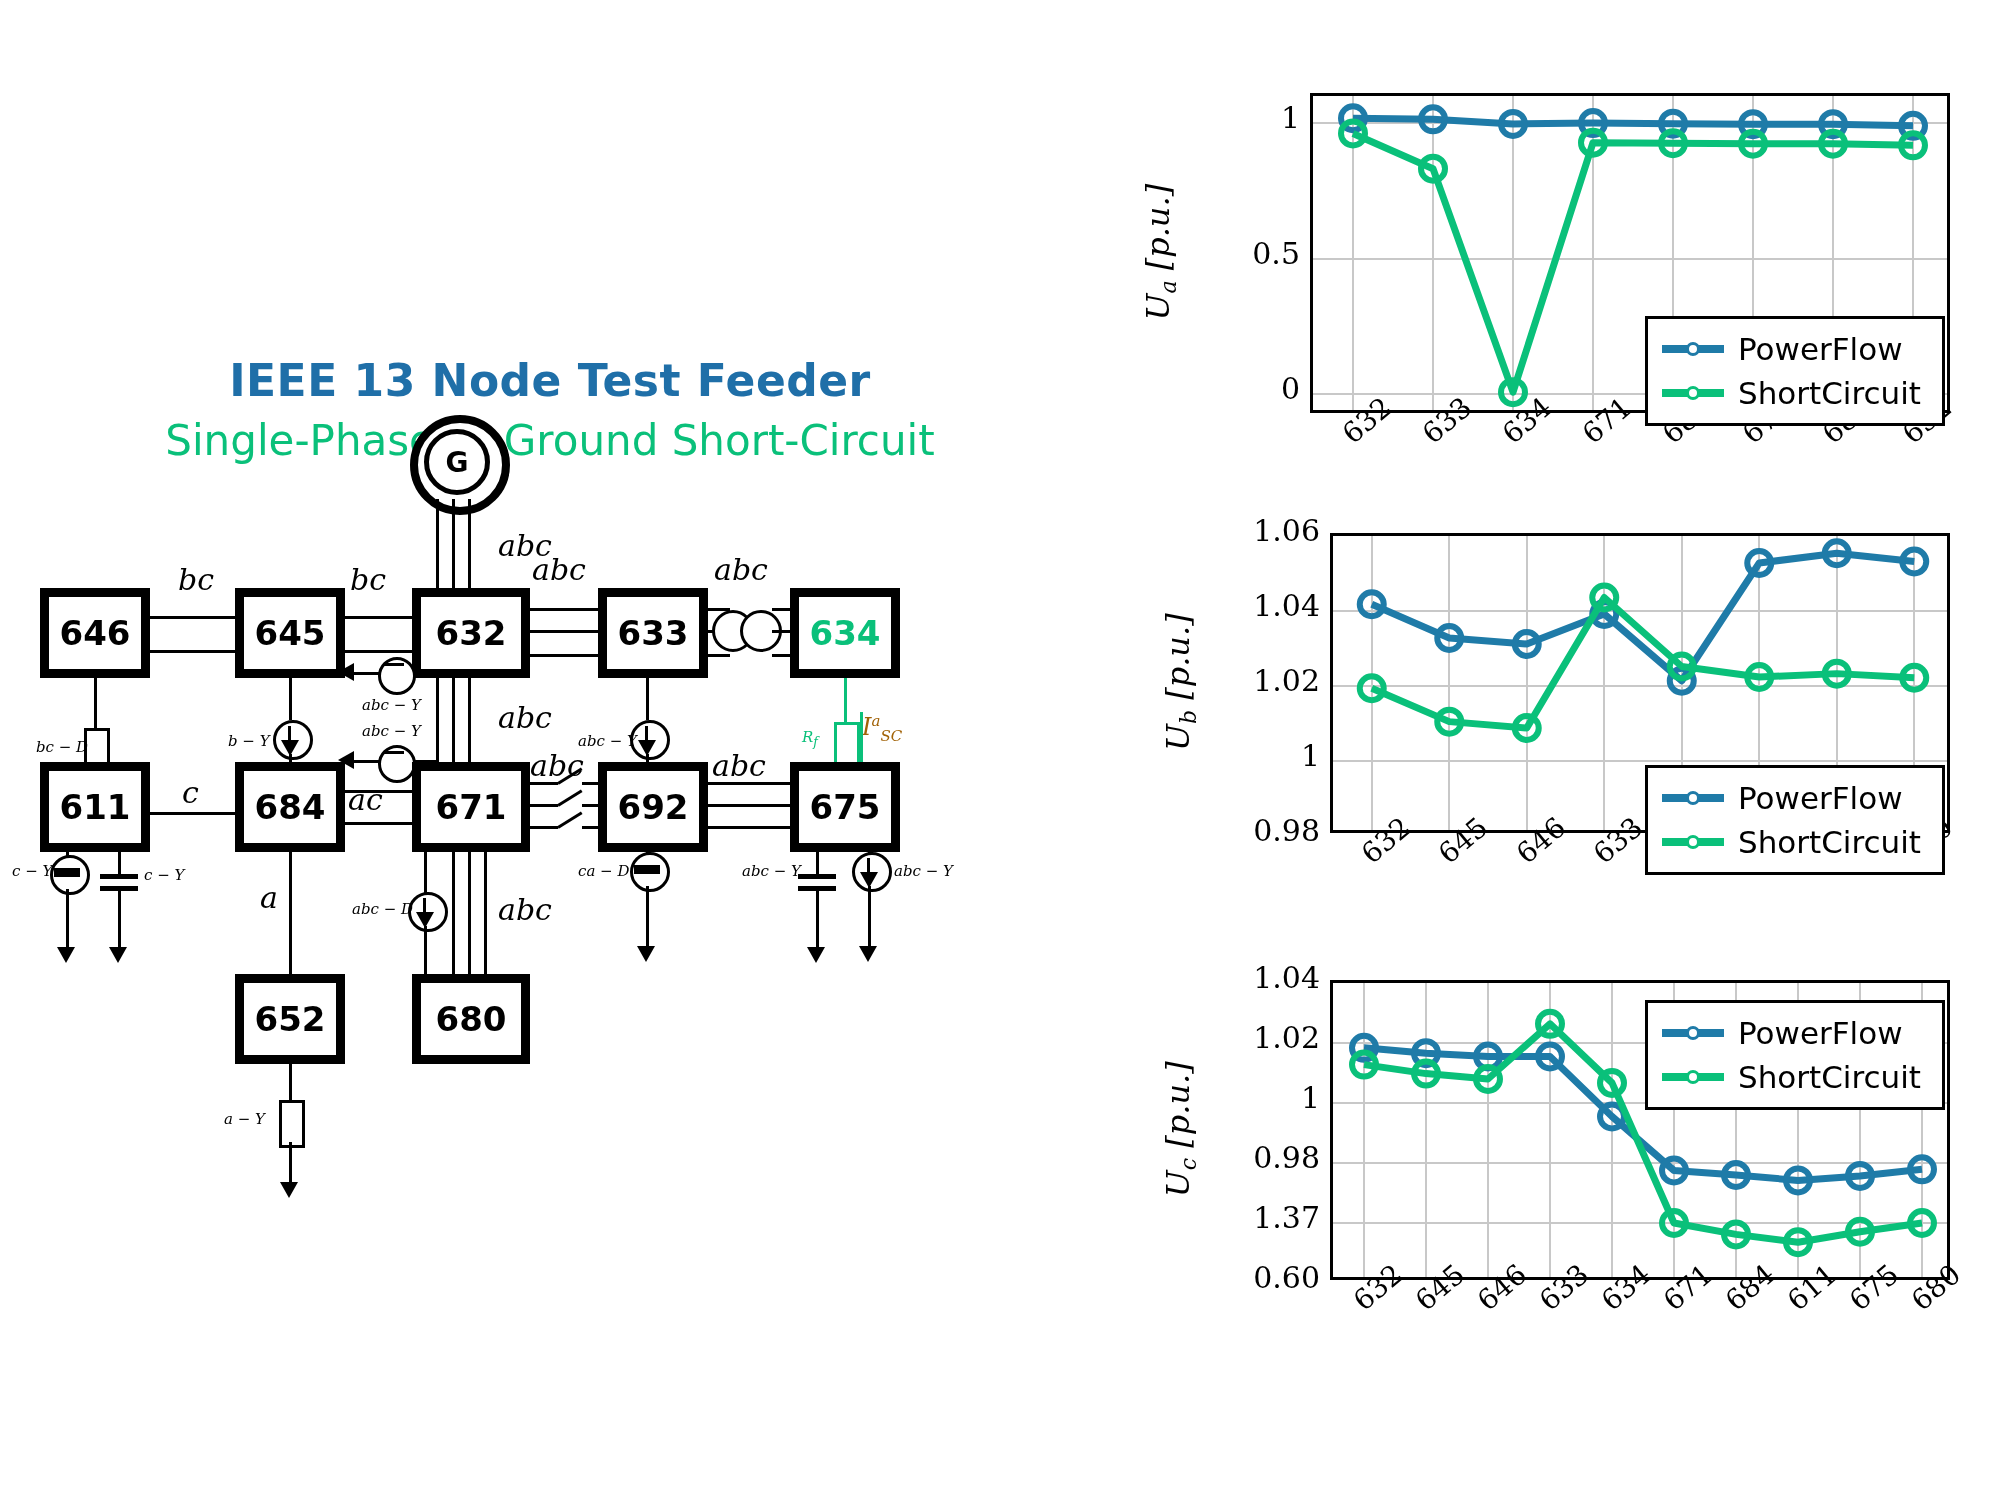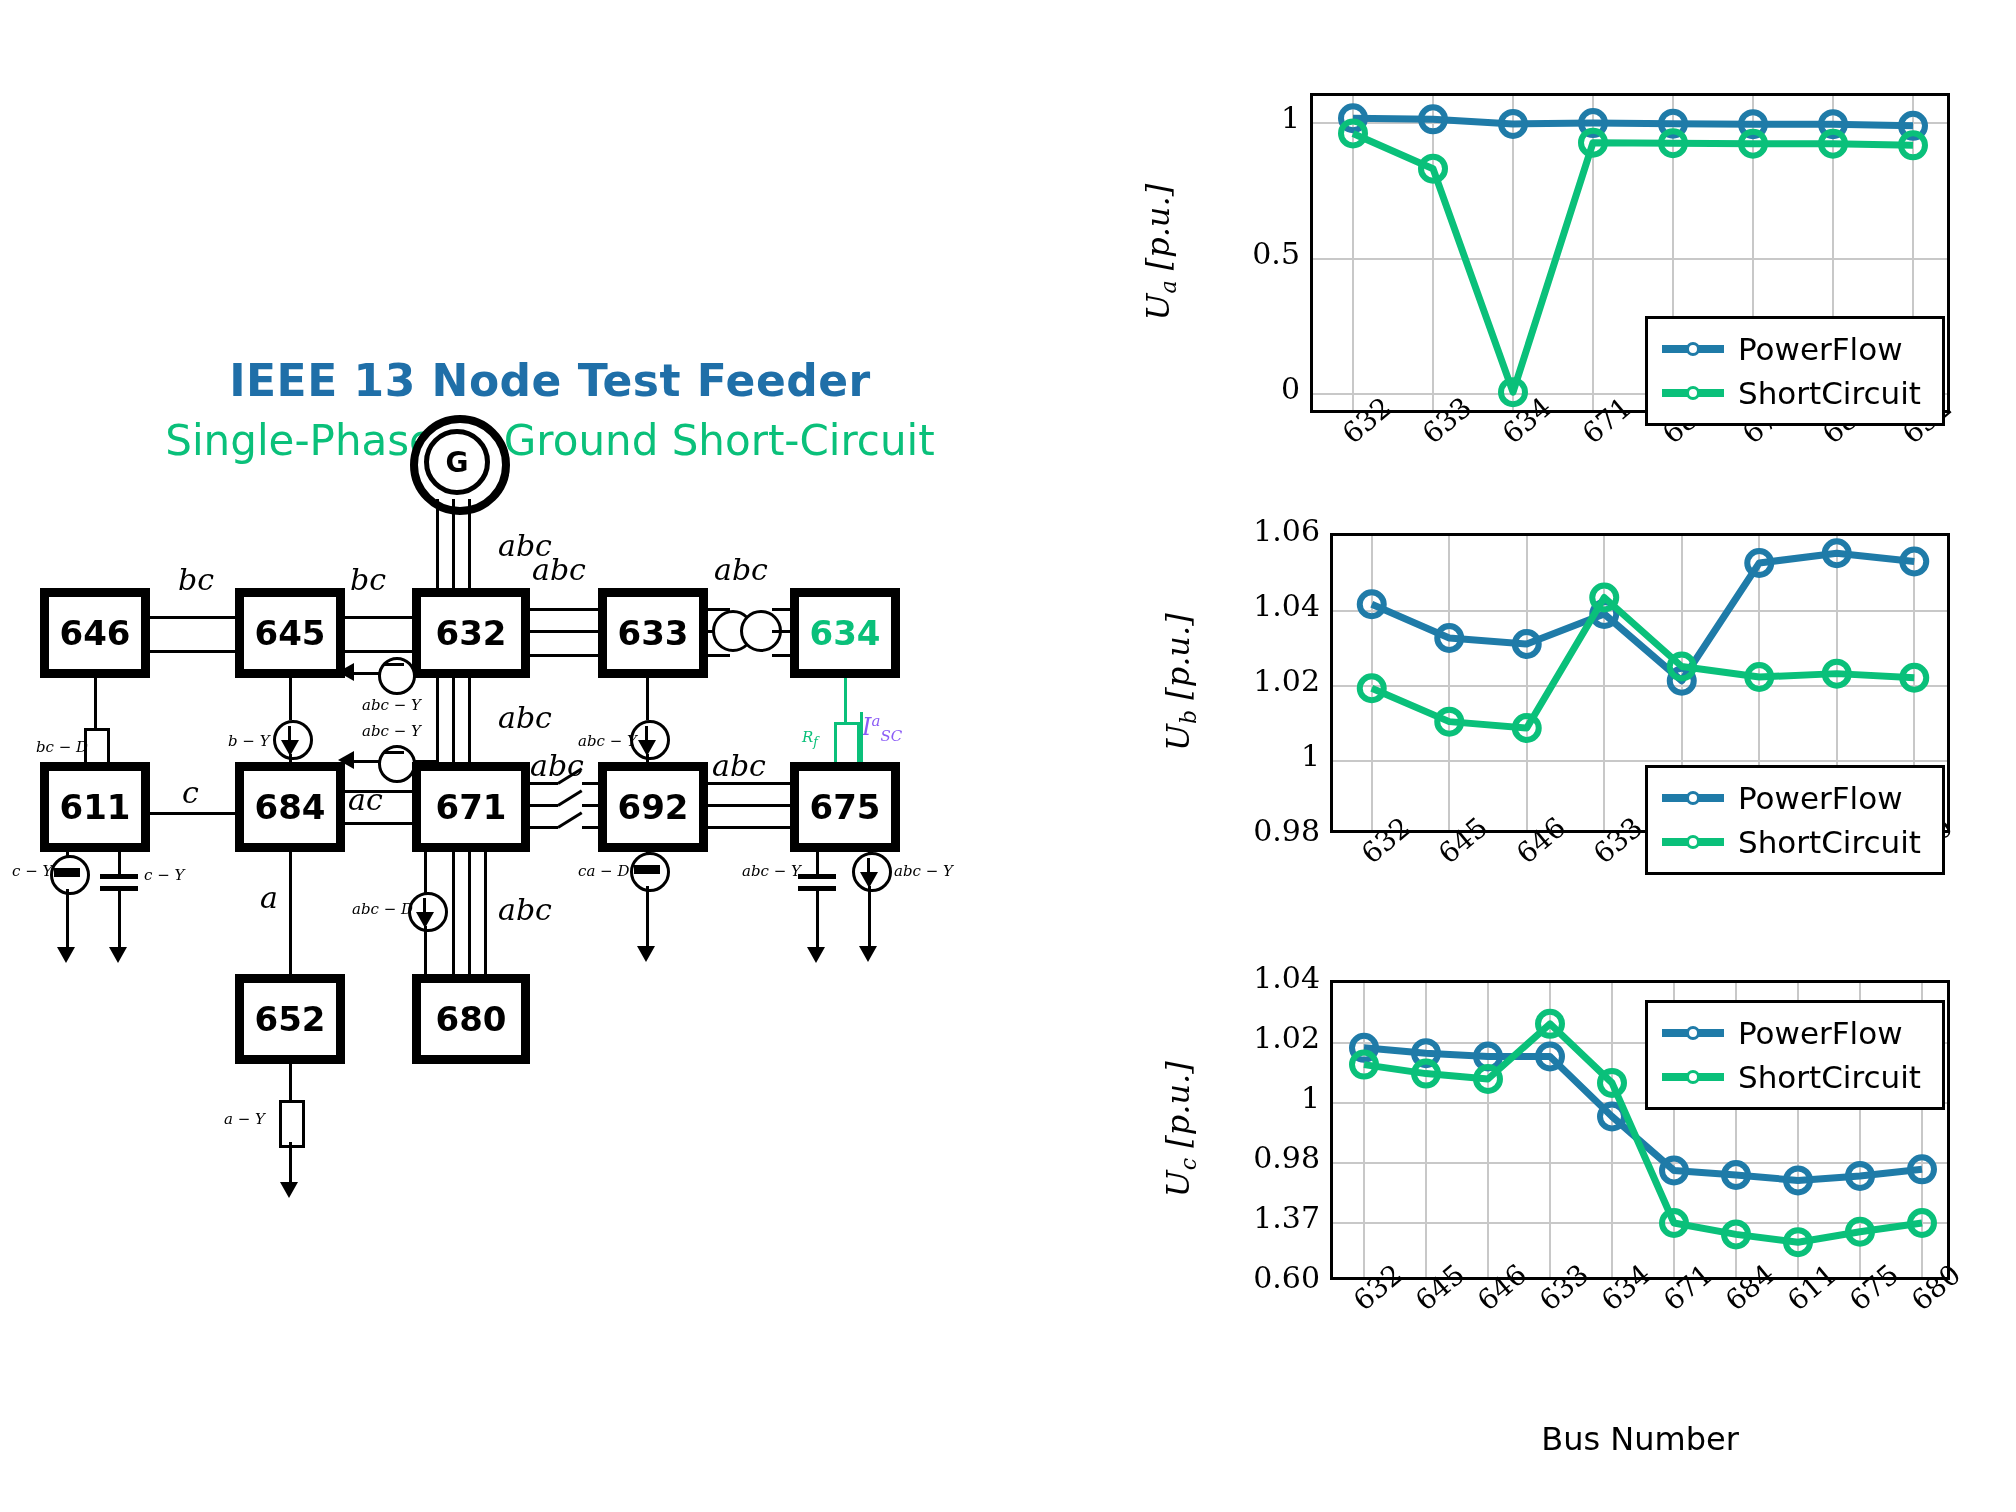--- a/index.html
+++ b/index.html
@@ -108,21 +108,21 @@
     <div style="position: absolute; left: 645px; top: 226px; width: 3px; height: 18px; background: rgb(0, 0, 0);"></div>
     <div class="arrowdown" style="left: 638px; top: 240px;"></div>
     <div class="wire v" style="left: 646px; top: 254px; height: 74px;"></div>
     <div class="arrowdown" style="left: 637px; top: 326px;"></div>
     <div class="slbl" style="left: 578px; top: 232px;">abc − Y</div>
     <div class="wire v green" style="left: 844px; top: 178px; height: 54px;"></div>
     <div class="box-load" style="left: 834px; top: 222px; width: 20px; height: 46px; border: 3px solid rgb(10, 192, 122);"></div>
     <div class="wire v green" style="left: 844px; top: 268px; height: 68px;"></div>
     <div class="arrowdown" style="left: 835px; top: 334px; border-top-color: rgb(10, 192, 122);"></div>
     <div class="slbl green" style="left: 802px; top: 228px;">R<sub>f</sub></div>
-    <div class="slbl green" style="position: absolute; left: 862px; top: 212px; font-size: 24px; font-style: italic; color: #8b5cf6;">I<sup style="font-size:15px">a</sup><sub style="font-size:15px">SC</sub></div>
+    <div class="slbl green" style="position: absolute; left: 862px; top: 212px; font-size: 24px; font-style: italic; color: #a16207;">I<sup style="font-size:15px">a</sup><sub style="font-size:15px">SC</sub></div>
     <div class="wire v green" style="left: 860px; top: 212px; height: 66px;"></div>
     <div class="wire v" style="left: 436px; top: 178px; height: 132px;"></div>
     <div class="wire v" style="left: 452px; top: 178px; height: 132px;"></div>
     <div class="wire v" style="left: 468px; top: 178px; height: 132px;"></div>
     <div class="lbl" style="left: 498px; top: 200px;">abc</div>
     <div class="wire h" style="left: 345px; top: 260px; width: 92px;"></div>
     <div class="gencirc2" style="left: 378px; top: 245px; width: 32px; height: 32px; border: 3px solid rgb(0, 0, 0);"></div>
     <div class="arrowleft" style="left: 338px; top: 251px;"></div>
     <div style="position: absolute; left: 384px; top: 251px; width: 20px; height: 3px; background: rgb(0, 0, 0);"></div>
     <div class="slbl" style="left: 362px; top: 222px;">abc − Y</div>
@@ -379,21 +379,20 @@
       <div class="xtick" style="left: 1409px; top: 1292px;">645</div>
       <div class="xtick" style="left: 1471px; top: 1292px;">646</div>
       <div class="xtick" style="left: 1533px; top: 1292px;">633</div>
       <div class="xtick" style="left: 1595px; top: 1292px;">634</div>
       <div class="xtick" style="left: 1657px; top: 1292px;">671</div>
       <div class="xtick" style="left: 1719px; top: 1292px;">684</div>
       <div class="xtick" style="left: 1781px; top: 1292px;">611</div>
       <div class="xtick" style="left: 1843px; top: 1292px;">675</div>
       <div class="xtick" style="left: 1905px; top: 1292px;">680</div>
       <div class="ylab" style="left: 1030px; top: 1108px; width: 300px; text-align: center; font-style: italic;">U<sub style="font-size:22px">c</sub> [p.u.]</div>
-      <div class="xlab" style="left: 1330px; top: 1420px; width: 620px; text-align: center;">Bus Number</div>
       <div class="legend" style="left: 1645px; top: 1000px; width: 300px;">
         <div class="legrow">
           <div class="legline" style="background: rgb(31, 123, 168); color: rgb(31, 123, 168);">
             <div class="mk"></div>
           </div>
           <div class="legtxt">PowerFlow</div>
         </div>
         <div class="legrow">
           <div class="legline" style="background: rgb(10, 192, 122); color: rgb(10, 192, 122);">
             <div class="mk"></div>

